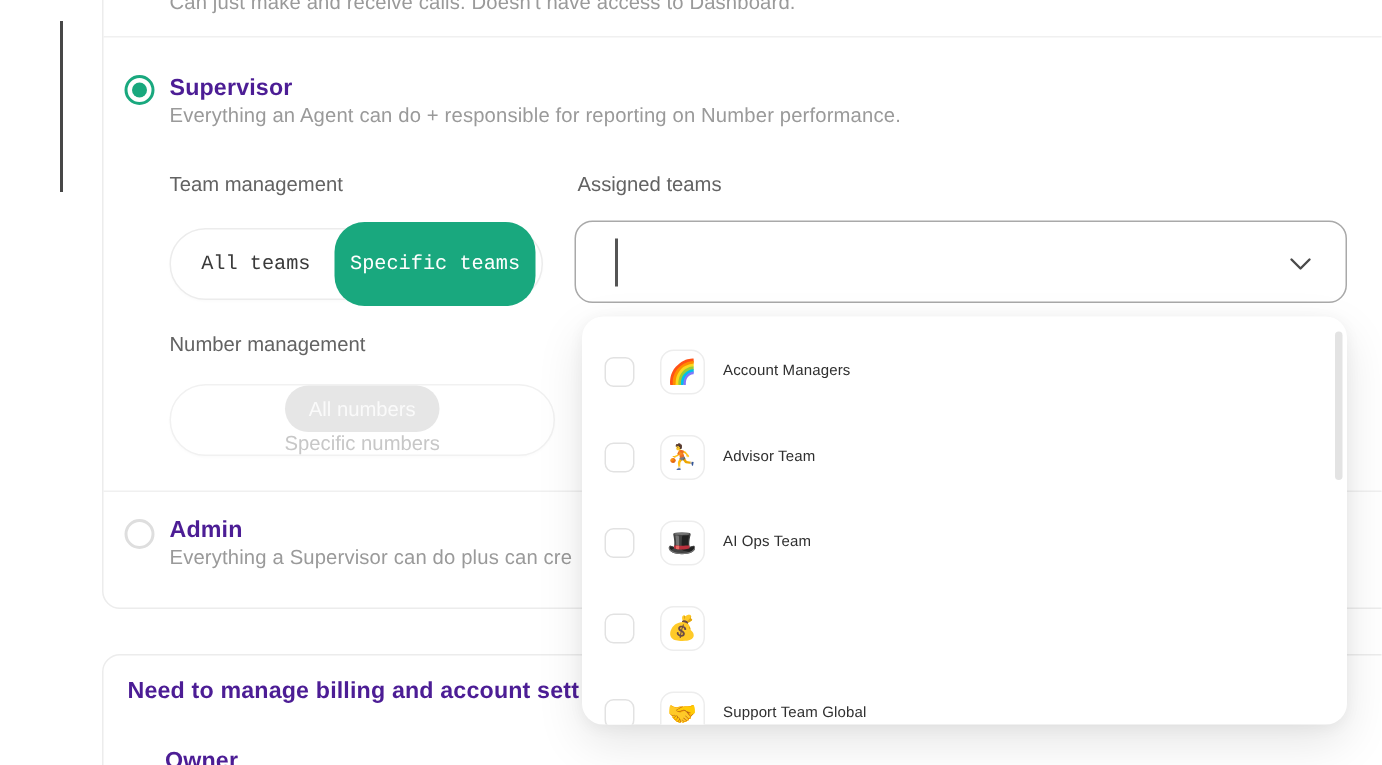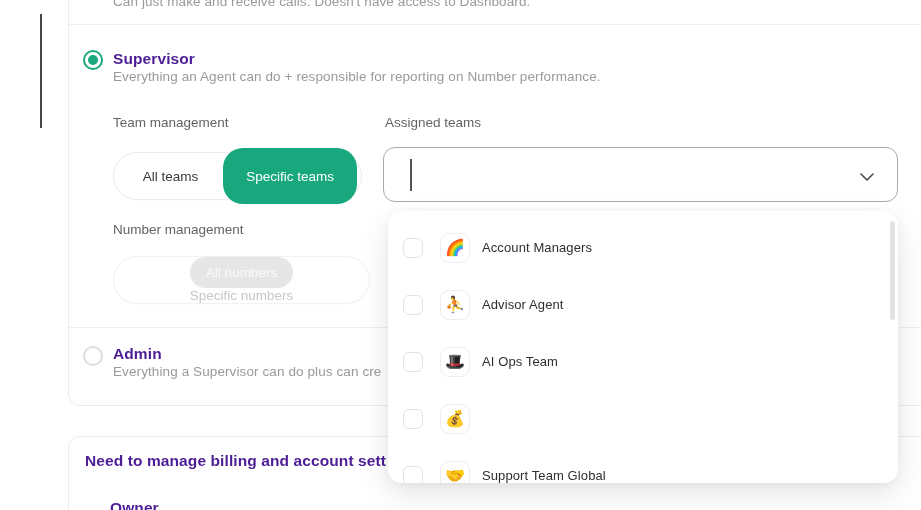--- a/index.html
+++ b/index.html
@@ -26,21 +26,21 @@
   .radio-on { border:2px solid #19a87e; }
   .radio-on .radio-dot { width:10px; height:10px; border-radius:50%; background:#19a87e; }
   .radio-off { border:2px solid #dedede; }
 
   .toggle { position:absolute; display:flex; align-items:center; background:#fff;
             border:1px solid #ececec; border-radius:24px; height:48px; padding:0 4px;
             box-shadow:0 1px 2px rgba(0,0,0,.02); }
   .toggle .opt { text-align:center; font-size:13.5px; color:#3a3a3a; cursor:pointer; }
   .toggle .pill { height:56px; border-radius:20px; display:flex; align-items:center;
                   justify-content:center; font-size:13.5px; cursor:pointer; }
-  .toggle1 { left:73px; top:152px; width:249px; }
+  .toggle1 { left:73px; top:152px; width:249px;font-family:Liberation Mono, monospace; }
   .toggle1 .opt { width:106px; }
   .toggle1 .pill { width:135px; background:#19a87e; color:#fff; }
   .toggle2 { left:73px; top:256px; width:257px; border-color:#f1f1f1;flex-direction:column; }
   .toggle2 .pill { width:103px; background:#e6e6e6; color:#fafafa; }
   .toggle2 .opt { width:146px; color:#c7c7c7; }
 
   .select-input { position:absolute; left:343px; top:147px; width:515px; height:55px;
                   background:#fff; border:1.5px solid #a9a9a9; border-radius:12px; cursor:text; }
   .caret { position:absolute; left:26px; top:11px; width:1.5px; height:32px; background:#555;
            animation:blink 1.1s steps(1) infinite; }
@@ -50,21 +50,21 @@
   .dropdown { position:absolute; left:348px; top:211px; width:510px; height:272px;
               background:#fff; border-radius:14px; overflow:hidden;
               box-shadow:0 12px 32px rgba(0,0,0,.10), 0 2px 10px rgba(0,0,0,.05);
               padding-top:8px; }
   .dd-item { height:57px; display:flex; align-items:center; padding-left:15px; cursor:pointer; }
   .dd-check { width:20px; height:20px; border:1.5px solid #e2e2e2; border-radius:6px;
               background:#fff; flex:0 0 auto; cursor:pointer; }
   .dd-chip { width:30px; height:30px; margin-left:17px; border:1px solid #ededed; border-radius:9px;
              display:flex; align-items:center; justify-content:center; font-size:16px; flex:0 0 auto;
              background:#fff; }
-  .dd-label { margin-left:12px; font-size:13px; color:#2f2f2f; font-weight:500; letter-spacing:.1px; }
+  .dd-label { margin-left:12px; font-size:10px; color:#2f2f2f; font-weight:500; letter-spacing:.1px; }
   .dd-scrollthumb { position:absolute; right:3px; top:10px; width:5px; height:99px;
                     background:#e3e3e3; border-radius:3px; cursor:grab; }
 
   .abs { position:absolute; }
 </style>
 </head>
 <body>
 
 <div class="stage">
 
@@ -113,21 +113,21 @@
 
   <div class="dropdown">
     <div class="dd-item">
       <span class="dd-check"></span>
       <span class="dd-chip">🌈</span>
       <span class="dd-label">Account Managers</span>
     </div>
     <div class="dd-item">
       <span class="dd-check"></span>
       <span class="dd-chip">⛹️</span>
-      <span class="dd-label">Advisor Agent</span>
+      <span class="dd-label">Advisor Team</span>
     </div>
     <div class="dd-item">
       <span class="dd-check"></span>
       <span class="dd-chip">🎩</span>
       <span class="dd-label">AI Ops Team</span>
     </div>
     <div class="dd-item">
       <span class="dd-check"></span>
       <span class="dd-chip">💰</span>
     </div>

